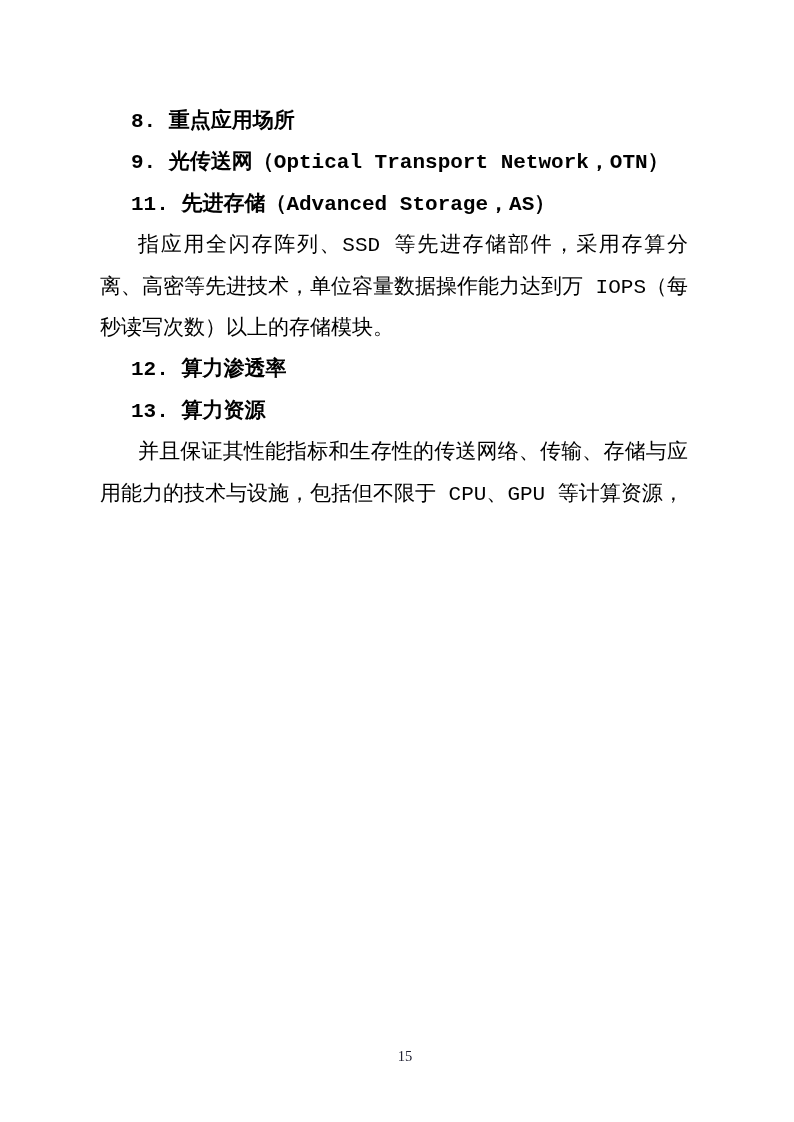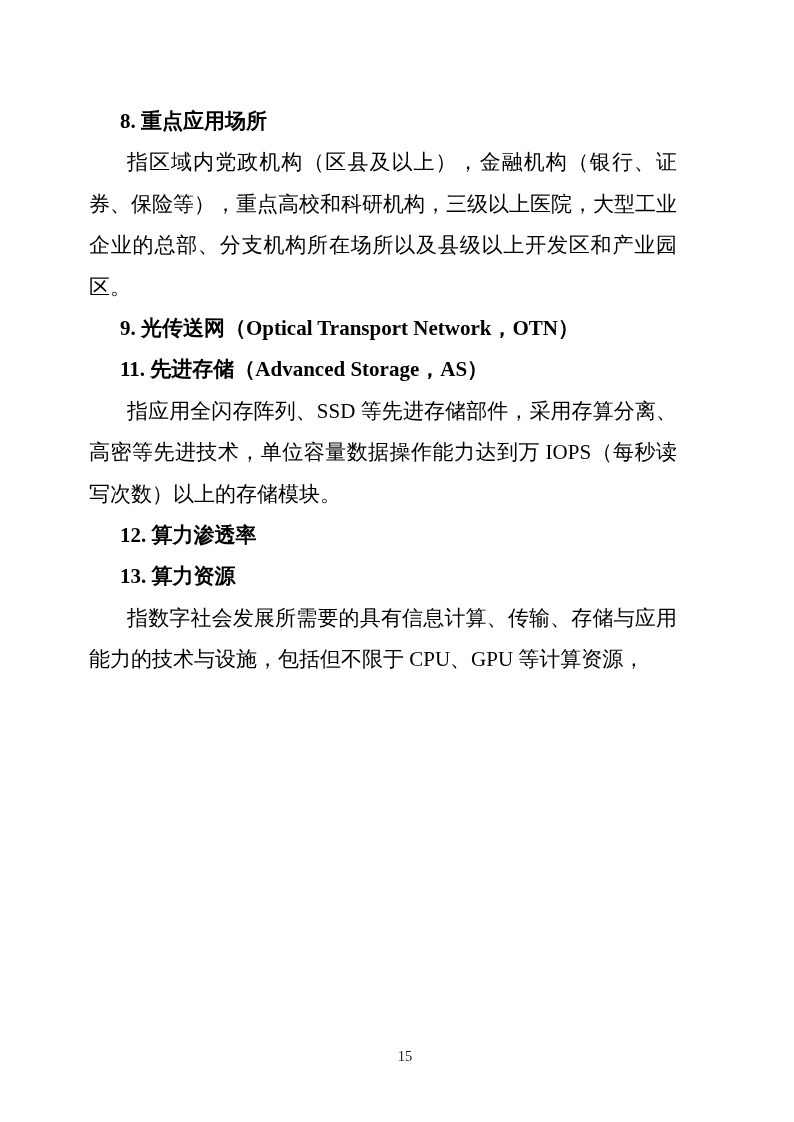--- a/index.html
+++ b/index.html
@@ -15,27 +15,28 @@
     color: #000000;
     overflow: hidden;
   }
   .page {
     position: absolute;
     inset: 0;
     background: #ffffff;
   }
   .content {
     position: absolute;
-    left: 89px;
+    left: 100px;
     top: 101px;
     width: 588px;
     font-size: 21px;
     line-height: 41.4px;
     text-align: justify;
     text-justify: inter-character;
+    font-family: Liberation Mono, monospace;
   }
   .block {
     margin: 0;
     padding: 0;
   }
   .block.heading {
     font-weight: bold;
     text-indent: 31px;
     text-align: left;
   }
@@ -52,24 +53,23 @@
     color: #222233;
     line-height: 20px;
   }
 </style>
 </head>
 <body>
 
 <div class="page">
   <main class="content" id="doc-content">
       <div class="block heading">8. 重点应用场所</div>
-      <div class="block para">指区域内党政机构（区县及以上），金融机构（银行、证券、保险等），重点高校和科研机构，三级以上医院，大型工业企业的总部、分支机构所在场所以及县级以上开发区和产业园区。</div>
       <div class="block heading">9. 光传送网（Optical Transport Network，OTN）</div>
       <div class="block heading">11. 先进存储（Advanced Storage，AS）</div>
       <div class="block para">指应用全闪存阵列、SSD 等先进存储部件，采用存算分离、高密等先进技术，单位容量数据操作能力达到万 IOPS（每秒读写次数）以上的存储模块。</div>
       <div class="block heading">12. 算力渗透率</div>
       <div class="block heading">13. 算力资源</div>
-      <div class="block para">指数字社会发展所需要的具有信息计算、传输、存储与应用能力的技术与设施，包括但不限于 CPU、GPU 等计算资源，</div>
+      <div class="block para">并且保证其性能指标和生存性的传送网络、传输、存储与应用能力的技术与设施，包括但不限于 CPU、GPU 等计算资源，</div>
     </main>
   <div class="footer">
     <span>15</span>
   </div>
 </div>
 
 </body></html>

